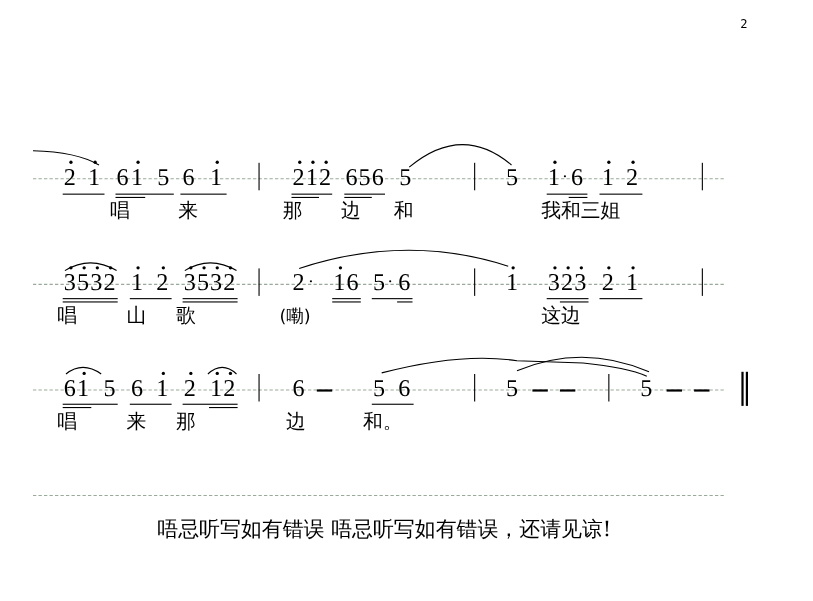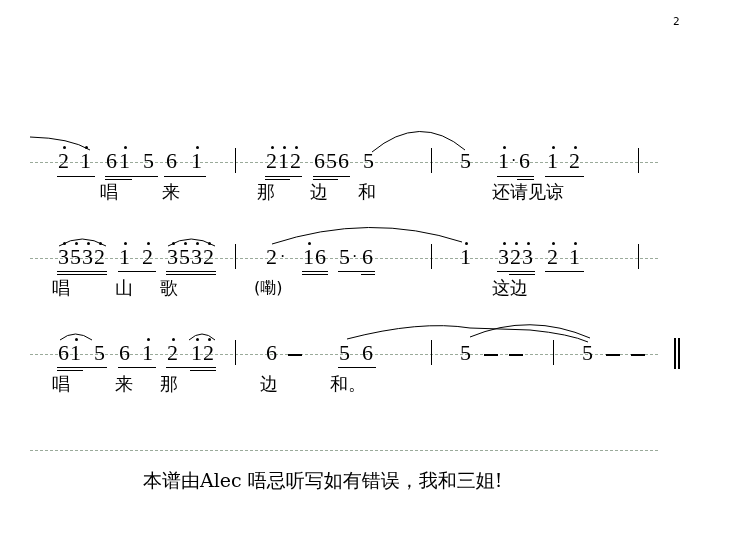--- a/index.html
+++ b/index.html
@@ -71,21 +71,21 @@
   <span class="note" style="left:511px;top:150px;font-size:16px">·</span>
   <span class="note" style="left:519px;top:150px">6</span>
   <span class="note" style="left:547px;top:150px">1</span>
   <span class="note" style="left:569px;top:150px">2</span>
   <div class="dot-above" style="left:503px;top:146px"></div>
   <div class="dot-above" style="left:552px;top:146px"></div>
   <div class="dot-above" style="left:574px;top:146px"></div>
   <div class="uline" style="left:497px;top:176px;width:37px"></div>
   <div class="uline" style="left:517px;top:179px;width:17px"></div>
   <div class="uline" style="left:545px;top:176px;width:39px"></div>
-  <span class="lyric" style="left:492px;top:182px">还请见谅</span>
+  <span class="lyric" style="left:492px;top:182px">我和三姐</span>
   <div class="bar" style="left:638px;top:148px;height:25px"></div>
 </div>
 
 <div>
   <span class="note" style="left:58px;top:246px">3</span>
   <span class="note" style="left:70px;top:246px">5</span>
   <span class="note" style="left:82px;top:246px">3</span>
   <span class="note" style="left:94px;top:246px">2</span>
   <span class="note" style="left:119px;top:246px">1</span>
   <span class="note" style="left:142px;top:246px">2</span>
@@ -197,13 +197,13 @@
   <path d="M372,152 Q420,112 465,150" fill="none" stroke="#000" stroke-width="1"></path>
   <path d="M59,246 Q82,232 106,246" fill="none" stroke="#000" stroke-width="1"></path>
   <path d="M168,246 Q191,232 215,246" fill="none" stroke="#000" stroke-width="1"></path>
   <path d="M272,244 Q370,212 462,242" fill="none" stroke="#000" stroke-width="1"></path>
   <path d="M60,340 Q75,328 92,340" fill="none" stroke="#000" stroke-width="1"></path>
   <path d="M189,340 Q202,328 215,340" fill="none" stroke="#000" stroke-width="1"></path>
   <path d="M347,339 Q420,320 470,328 L530,330 Q570,334 588,342" fill="none" stroke="#000" stroke-width="1"></path>
   <path d="M470,337 Q530,312 590,338" fill="none" stroke="#000" stroke-width="1"></path>
 </svg>
 
-<div class="footer">本谱由Alec 唔忌听写如有错误，我和三姐!</div>
+<div class="footer">唔忌听写如有错误 唔忌听写如有错误，还请见谅!</div>
 
 </body></html>

